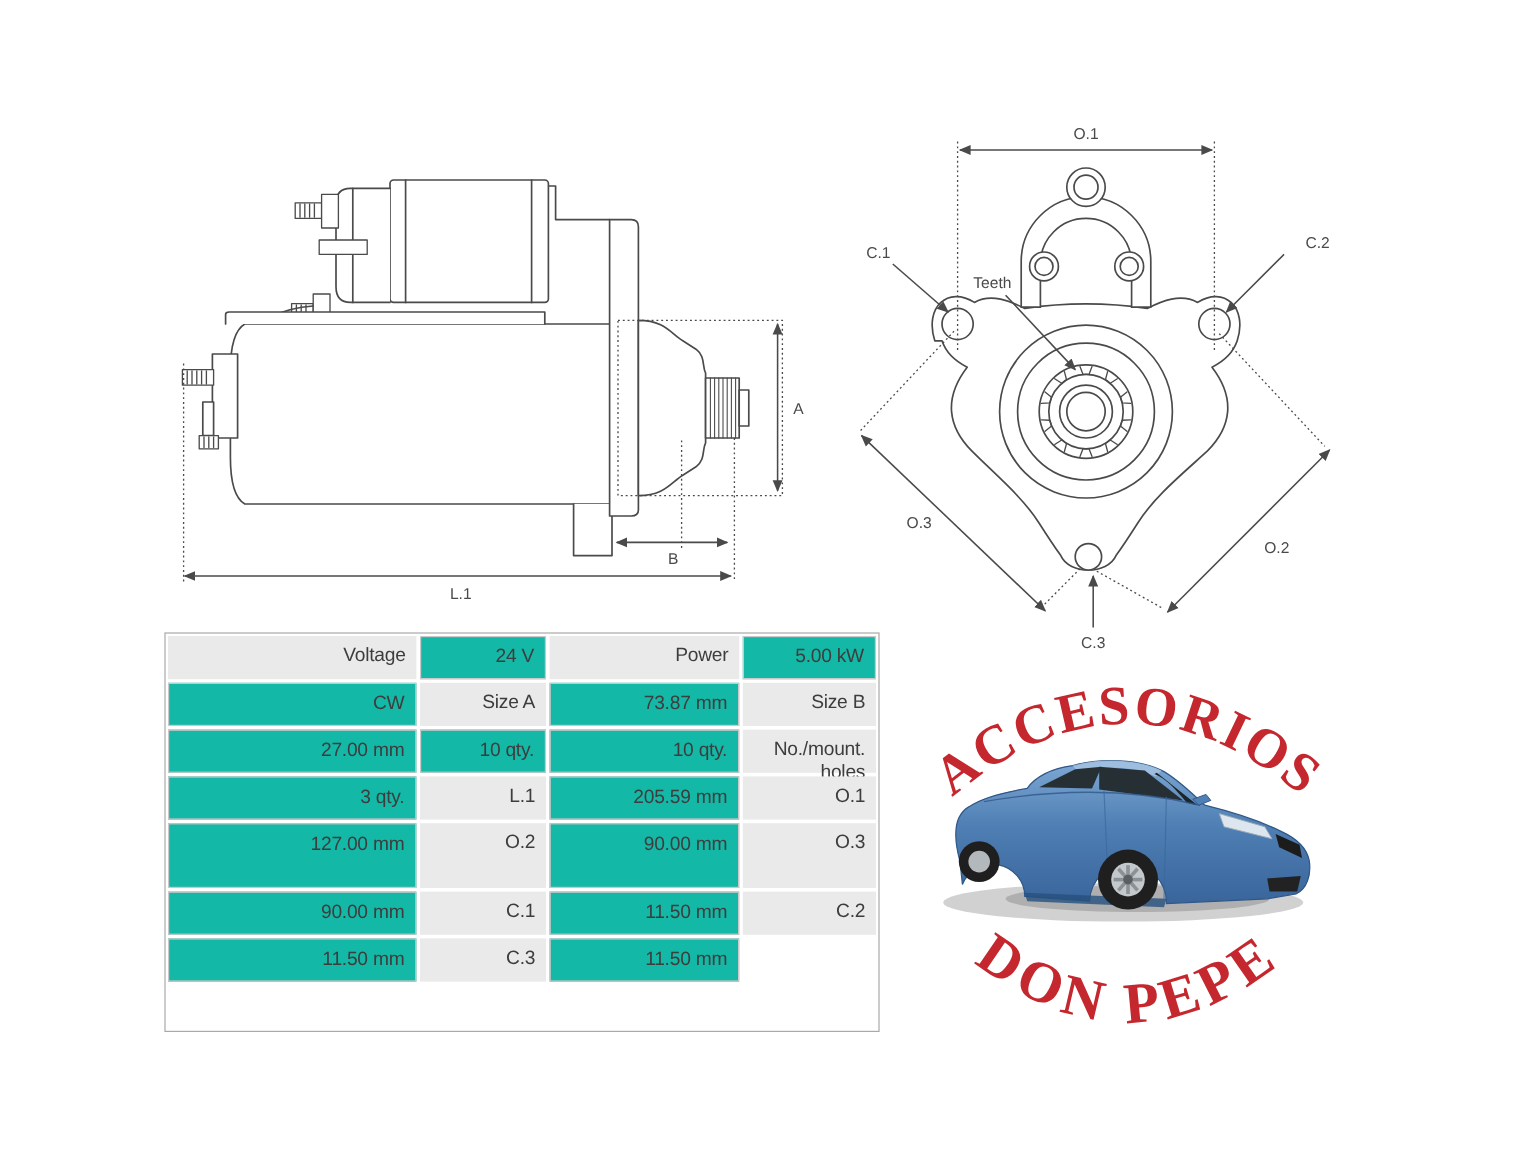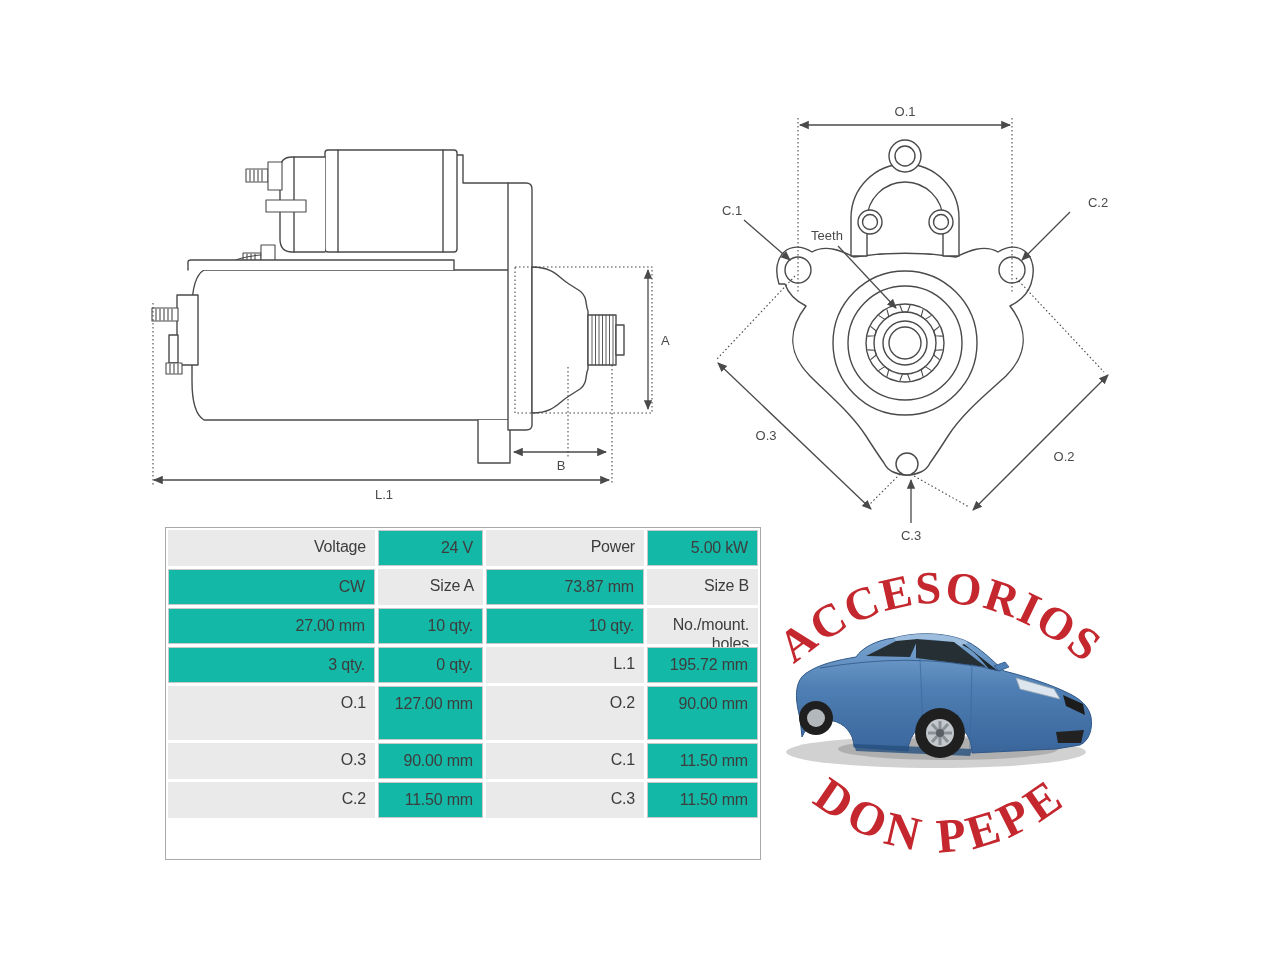--- a/index.html
+++ b/index.html
@@ -4,21 +4,21 @@
 <style>
   html,body{margin:0;padding:0;background:#ffffff;}
   .canvas{position:relative;width:1280px;height:960px;background:#ffffff;overflow:hidden;
           font-family:"Liberation Sans",sans-serif;}
   svg text{font-family:"Liberation Sans",sans-serif;}
   .dimlbl{font-size:13px;fill:#4a4a4a;}
   
   .spec-table{position:absolute;left:137px;top:527px;border:1px solid #a9a9a9;background:#ffffff;
       padding:2px;display:grid;grid-template-columns:207px 105px 158px 111px;
       grid-template-rows:36px 36px 36px 36px 54px 36px 36px 36px;gap:3px;
-      font-size:16px;color:#3d3d3d;letter-spacing:-0.2px;margin-left:28px;}
+      font-size:16px;color:#3d3d3d;letter-spacing:-0.2px;}
   .cell{box-sizing:border-box;display:flex;justify-content:flex-end;align-items:flex-start;
       padding:7px 9px 0 4px;line-height:19px;text-align:right;}
   .lab{background:#eaeaea;}
   .val{background:#14b8a6;border:1px solid #c9c9c9;}
   
   .logo-text{font-family:"Liberation Serif",serif;font-weight:bold;fill:#c4272d;}
 </style>
 </head>
 <body>
 
@@ -194,23 +194,22 @@
     <div class="cell val">73.87 mm</div>
 
     <div class="cell lab">Size B</div>
     <div class="cell val">27.00 mm</div>
     <div class="cell val">10 qty.</div>
 
     <div class="cell val">10 qty.</div>
     <div class="cell lab">No./mount. holes</div>
     <div class="cell val">3 qty.</div>
 
-    <div class="cell val">0 qty.</div>
     <div class="cell lab">L.1</div>
-    <div class="cell val">195.72 mm</div>
+    <div class="cell val">205.59 mm</div>
 
     <div class="cell lab">O.1</div>
     <div class="cell val">127.00 mm</div>
     <div class="cell lab">O.2</div>
     <div class="cell val">90.00 mm</div>
 
     <div class="cell lab">O.3</div>
     <div class="cell val">90.00 mm</div>
     <div class="cell lab">C.1</div>
     <div class="cell val">11.50 mm</div>

